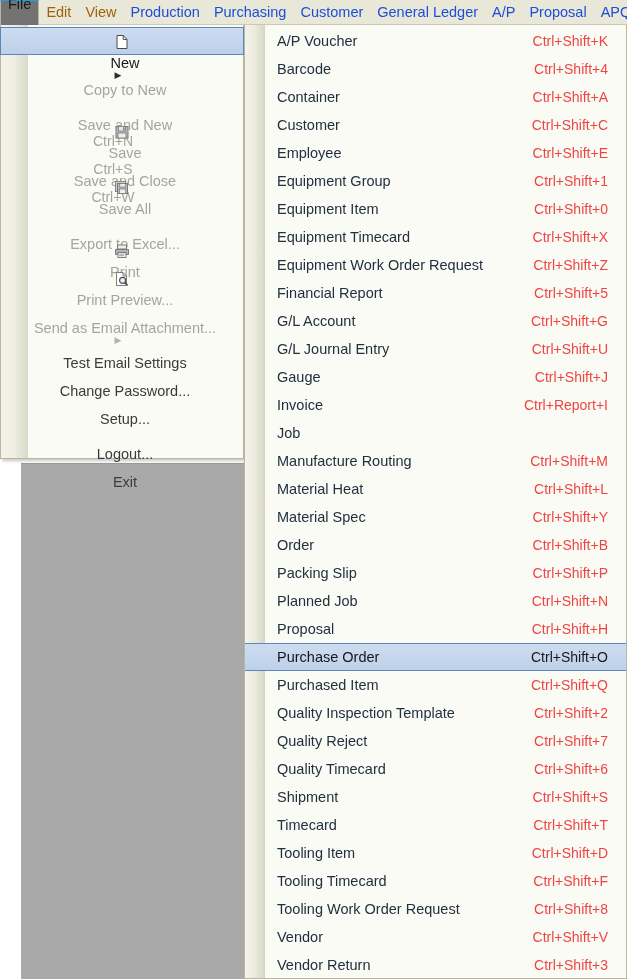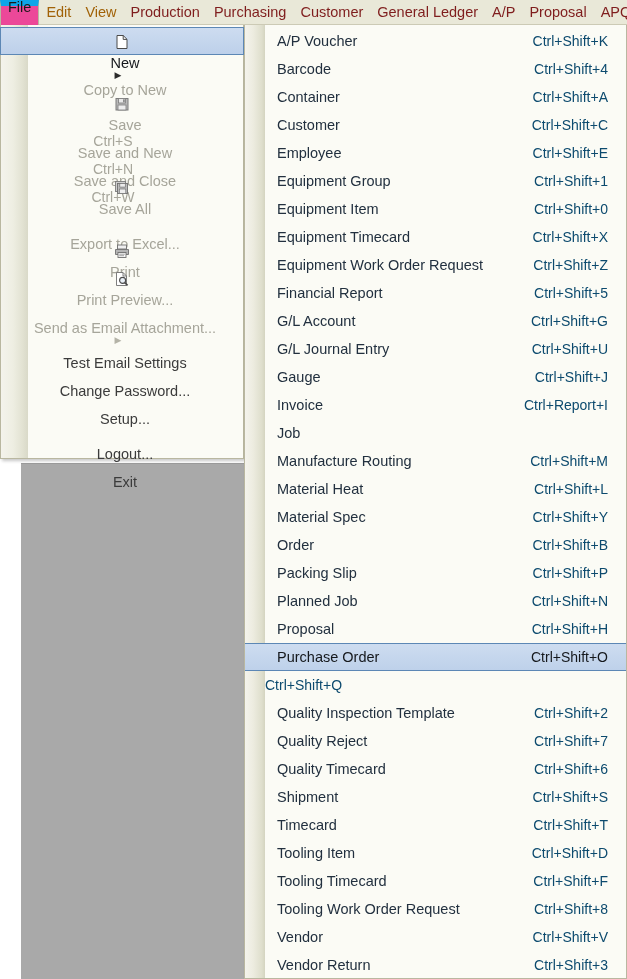--- a/index.html
+++ b/index.html
@@ -22,32 +22,32 @@
     background: #e9e8d8;
     border-bottom: 1px solid #cfcdb8;
     display: flex;
     align-items: stretch;
     box-sizing: border-box;
   }
   .mb-item {
     display: flex; align-items: center;
     padding: 0 7px;
     font-size: 14.5px;
-    color: #7f1d1d;
+    color: #1d4ed8;
     white-space: nowrap;
     line-height: 1;
     box-sizing: border-box;
   }
   .mb-item.enabled { color: #a16207; }
   .mb-item.open {
-    background: #ec4899;
+    background: #737373;
     color: #1a1a1a;
     border-left: 1px solid #b9b7a0;
     border-right: 1px solid #b9b7a0;
-    border-top: 6px solid #0ea5e9;
+    border-top: 1px solid #0ea5e9;
     margin-bottom: -1px;
     padding-bottom: 17px;
   }
 
   
   #client-bg {
     position: absolute;
     left: 21px; top: 463px;
     width: 223px; height: 516px;
     background: #a9a9a9;
@@ -160,21 +160,21 @@
   .nm-spacer { flex: 0 0 20px; height: 28px; }
   .nm-label {
     flex: 1 1 auto;
     font-size: 14.5px;
     color: #22303f;
     padding-left: 12px;
     white-space: nowrap;
   }
   .nm-accel {
     font-size: 14px;
-    color: #0c4a6e;
+    color: #ef4444;
     padding-right: 18px;
     white-space: nowrap;
   }
   .nm-row.selected {
     background: linear-gradient(to bottom, #cddcf0 0%, #bed1ea 100%);
     border: 1px solid #5c87b5;
     width: 383px;
     margin-left: -1px;
     box-sizing: border-box;
   }
@@ -218,38 +218,38 @@
           <span class="fm-arrow">▶</span>
         </div>
         <div class="fm-row disabled">
           <span class="fm-icon"></span>
           <span class="fm-label">Copy to New</span>
         </div>
         <div class="fm-sep-wrap">
           <div class="fm-sep"></div>
         </div>
         <div class="fm-row disabled">
+          <span class="fm-icon"></span>
+          <span class="fm-label">Save and New</span>
+          <span class="fm-accel">Ctrl+N</span>
+        </div>
+        <div class="fm-row disabled">
           <span class="fm-icon">
             <svg width="16" height="16" viewBox="0 0 16 16" class="ico">
               <rect x="2" y="2.5" width="12" height="11.5" fill="#b9b9b9" stroke="#7c7c7c" stroke-width="1"></rect>
               <rect x="4.5" y="2.5" width="7" height="4.5" fill="#e8e8e8" stroke="#7c7c7c" stroke-width="0.8"></rect>
               <rect x="9" y="3.3" width="1.8" height="3" fill="#8c8c8c"></rect>
               <rect x="4" y="9" width="8" height="5" fill="#ededed" stroke="#7c7c7c" stroke-width="0.8"></rect>
             </svg>
           </span>
           <span class="fm-label">Save</span>
           <span class="fm-accel">Ctrl+S</span>
         </div>
         <div class="fm-row disabled">
           <span class="fm-icon"></span>
-          <span class="fm-label">Save and New</span>
-          <span class="fm-accel">Ctrl+N</span>
-        </div>
-        <div class="fm-row disabled">
-          <span class="fm-icon"></span>
           <span class="fm-label">Save and Close</span>
           <span class="fm-accel">Ctrl+W</span>
         </div>
         <div class="fm-row disabled">
           <span class="fm-icon">
             <svg width="16" height="16" viewBox="0 0 16 16" class="ico">
               <rect x="1.5" y="1.5" width="10" height="10" fill="#cfcfcf" stroke="#7c7c7c" stroke-width="0.9"></rect>
               <rect x="3.5" y="3.5" width="10" height="10" fill="#bdbdbd" stroke="#6f6f6f" stroke-width="0.9"></rect>
               <rect x="5.8" y="3.5" width="5.5" height="3.6" fill="#ececec" stroke="#6f6f6f" stroke-width="0.7"></rect>
               <rect x="5.3" y="9" width="6.5" height="4.5" fill="#efefef" stroke="#6f6f6f" stroke-width="0.7"></rect>
@@ -434,20 +434,21 @@
           <span class="nm-label">Proposal</span>
           <span class="nm-accel">Ctrl+Shift+H</span>
         </div>
         <div class="nm-row selected">
           <span class="nm-spacer"></span>
           <span class="nm-label">Purchase Order</span>
           <span class="nm-accel">Ctrl+Shift+O</span>
         </div>
         <div class="nm-row">
           <span class="nm-spacer"></span>
+          <span class="nm-label">Purchased Item</span>
           <span class="nm-accel">Ctrl+Shift+Q</span>
         </div>
         <div class="nm-row">
           <span class="nm-spacer"></span>
           <span class="nm-label">Quality Inspection Template</span>
           <span class="nm-accel">Ctrl+Shift+2</span>
         </div>
         <div class="nm-row">
           <span class="nm-spacer"></span>
           <span class="nm-label">Quality Reject</span>

